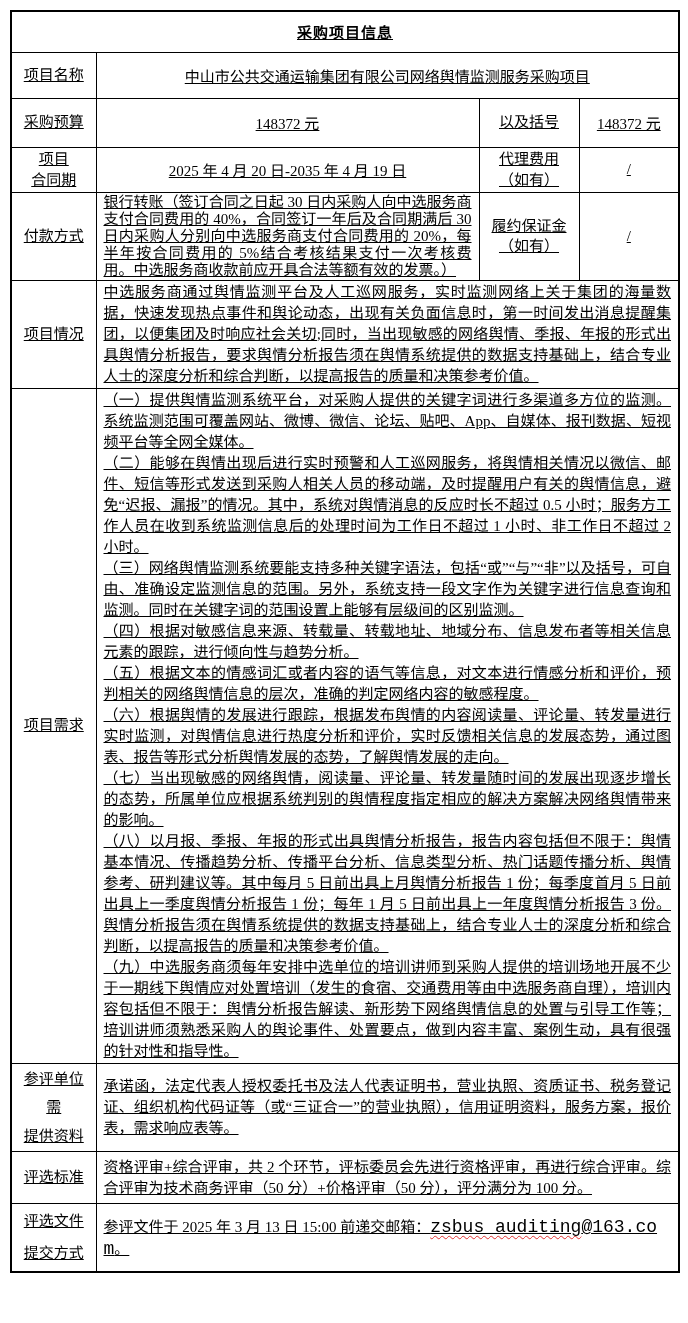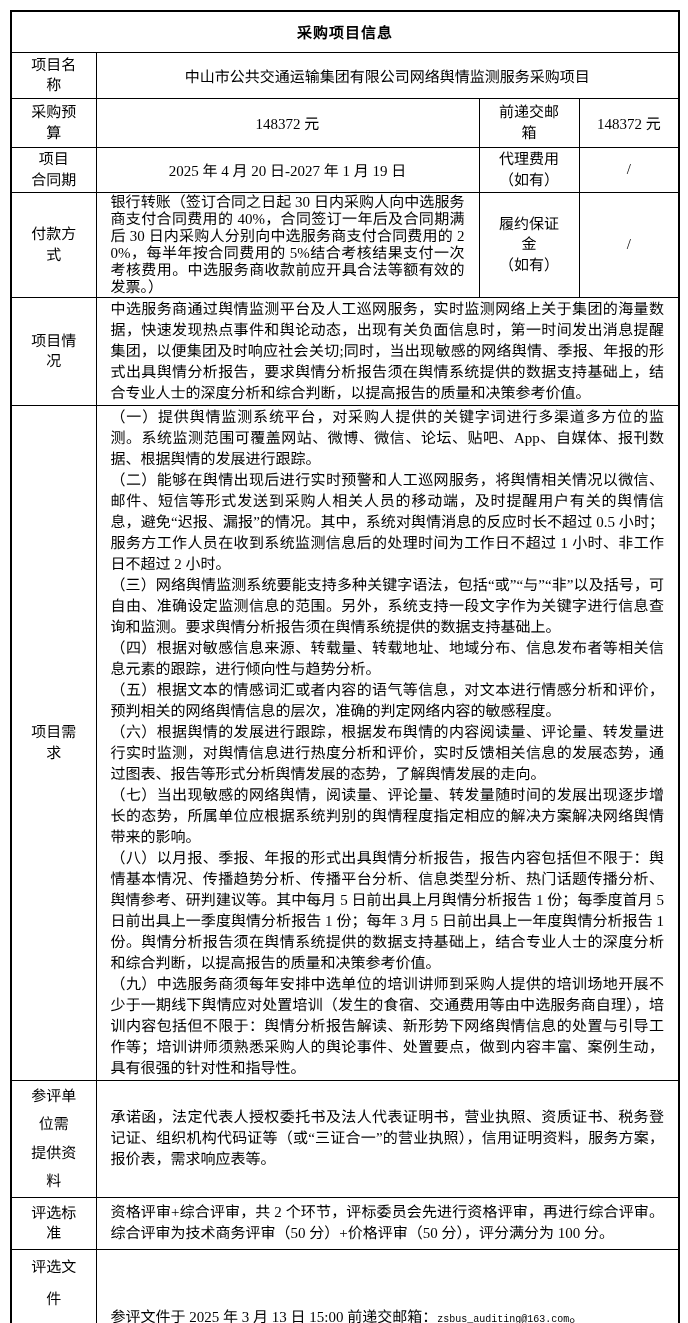--- a/index.html
+++ b/index.html
@@ -17,25 +17,26 @@
     background: #ffffff;
   }
   table.info-table {
     width: 668px;
     border-collapse: collapse;
     table-layout: fixed;
     border: 2px solid #000;
   }
   table.info-table td {
     border: 1px solid #000;
-    padding: 1px 14px;
+    padding: 1px 7px;
     vertical-align: middle;
     font-size: 15px;
     overflow: hidden;
     word-break: break-all;
+    text-decoration: underline;
   }
   .title-cell {
     text-align: center;
     font-weight: bold;
     font-size: 18px;
     letter-spacing: 1px;
   }
   .label {
     text-align: center;
     white-space: pre-line;
@@ -51,21 +52,21 @@
   }
   .para p { margin: 0; }
   .tight {
     line-height: 17px;
     text-align: justify;
     text-justify: inter-character;
   }
   .slash { text-align: center; }
   .mono {
     font-family: "Liberation Mono", "DejaVu Sans Mono", monospace;
-    font-size: 10px;
+    font-size: 18px;
   }
   .wavy {
     text-decoration: underline;
     text-decoration-style: wavy;
     text-decoration-color: #e03030;
     text-decoration-thickness: 1px;
     text-underline-offset: 3px;
   }
 </style>
 </head>
@@ -86,28 +87,28 @@
     </tr>
 
     <tr style="height:46px;">
       <td class="label">项目名称</td>
       <td class="center" colspan="3">中山市公共交通运输集团有限公司网络舆情监测服务采购项目</td>
     </tr>
 
     <tr style="height:49px;">
       <td class="label">采购预算</td>
       <td class="center">148372 元</td>
-      <td class="label">前递交邮箱</td>
+      <td class="label">以及括号</td>
       <td class="center">148372 元</td>
     </tr>
 
     <tr style="height:45px;">
       <td class="label">项目
 合同期</td>
-      <td class="center">2025 年 4 月 20 日-2027 年 1 月 19 日</td>
+      <td class="center">2025 年 4 月 20 日-2035 年 4 月 19 日</td>
       <td class="label">代理费用
 （如有）</td>
       <td class="slash">/</td>
     </tr>
 
     <tr style="height:85px;">
       <td class="label">付款方式</td>
       <td class="tight">银行转账（签订合同之日起 30 日内采购人向中选服务商支付合同费用的 40%，合同签订一年后及合同期满后 30 日内采购人分别向中选服务商支付合同费用的 20%，每半年按合同费用的 5%结合考核结果支付一次考核费用。中选服务商收款前应开具合法等额有效的发票。）</td>
       <td class="label">履约保证金
 （如有）</td>
@@ -116,28 +117,28 @@
 
 
     <tr style="height:108px;">
       <td class="label">项目情况</td>
       <td class="para" colspan="3">中选服务商通过舆情监测平台及人工巡网服务，实时监测网络上关于集团的海量数据，快速发现热点事件和舆论动态，出现有关负面信息时，第一时间发出消息提醒集团，以便集团及时响应社会关切;同时，当出现敏感的网络舆情、季报、年报的形式出具舆情分析报告，要求舆情分析报告须在舆情系统提供的数据支持基础上，结合专业人士的深度分析和综合判断，以提高报告的质量和决策参考价值。</td>
     </tr>
 
     <tr style="height:674px;">
       <td class="label">项目需求</td>
       <td class="para" colspan="3">
-        <p>（一）提供舆情监测系统平台，对采购人提供的关键字词进行多渠道多方位的监测。系统监测范围可覆盖网站、微博、微信、论坛、贴吧、App、自媒体、报刊数据、根据舆情的发展进行跟踪。</p>
+        <p>（一）提供舆情监测系统平台，对采购人提供的关键字词进行多渠道多方位的监测。系统监测范围可覆盖网站、微博、微信、论坛、贴吧、App、自媒体、报刊数据、短视频平台等全网全媒体。</p>
         <p>（二）能够在舆情出现后进行实时预警和人工巡网服务，将舆情相关情况以微信、邮件、短信等形式发送到采购人相关人员的移动端，及时提醒用户有关的舆情信息，避免“迟报、漏报”的情况。其中，系统对舆情消息的反应时长不超过 0.5 小时；服务方工作人员在收到系统监测信息后的处理时间为工作日不超过 1 小时、非工作日不超过 2 小时。</p>
-        <p>（三）网络舆情监测系统要能支持多种关键字语法，包括“或”“与”“非”以及括号，可自由、准确设定监测信息的范围。另外，系统支持一段文字作为关键字进行信息查询和监测。要求舆情分析报告须在舆情系统提供的数据支持基础上。</p>
+        <p>（三）网络舆情监测系统要能支持多种关键字语法，包括“或”“与”“非”以及括号，可自由、准确设定监测信息的范围。另外，系统支持一段文字作为关键字进行信息查询和监测。同时在关键字词的范围设置上能够有层级间的区别监测。</p>
         <p>（四）根据对敏感信息来源、转载量、转载地址、地域分布、信息发布者等相关信息元素的跟踪，进行倾向性与趋势分析。</p>
         <p>（五）根据文本的情感词汇或者内容的语气等信息，对文本进行情感分析和评价，预判相关的网络舆情信息的层次，准确的判定网络内容的敏感程度。</p>
         <p>（六）根据舆情的发展进行跟踪，根据发布舆情的内容阅读量、评论量、转发量进行实时监测，对舆情信息进行热度分析和评价，实时反馈相关信息的发展态势，通过图表、报告等形式分析舆情发展的态势，了解舆情发展的走向。</p>
         <p>（七）当出现敏感的网络舆情，阅读量、评论量、转发量随时间的发展出现逐步增长的态势，所属单位应根据系统判别的舆情程度指定相应的解决方案解决网络舆情带来的影响。</p>
-        <p>（八）以月报、季报、年报的形式出具舆情分析报告，报告内容包括但不限于：舆情基本情况、传播趋势分析、传播平台分析、信息类型分析、热门话题传播分析、舆情参考、研判建议等。其中每月 5 日前出具上月舆情分析报告 1 份；每季度首月 5 日前出具上一季度舆情分析报告 1 份；每年 3 月 5 日前出具上一年度舆情分析报告 1 份。舆情分析报告须在舆情系统提供的数据支持基础上，结合专业人士的深度分析和综合判断，以提高报告的质量和决策参考价值。</p>
+        <p>（八）以月报、季报、年报的形式出具舆情分析报告，报告内容包括但不限于：舆情基本情况、传播趋势分析、传播平台分析、信息类型分析、热门话题传播分析、舆情参考、研判建议等。其中每月 5 日前出具上月舆情分析报告 1 份；每季度首月 5 日前出具上一季度舆情分析报告 1 份；每年 1 月 5 日前出具上一年度舆情分析报告 3 份。舆情分析报告须在舆情系统提供的数据支持基础上，结合专业人士的深度分析和综合判断，以提高报告的质量和决策参考价值。</p>
         <p>（九）中选服务商须每年安排中选单位的培训讲师到采购人提供的培训场地开展不少于一期线下舆情应对处置培训（发生的食宿、交通费用等由中选服务商自理），培训内容包括但不限于：舆情分析报告解读、新形势下网络舆情信息的处置与引导工作等；培训讲师须熟悉采购人的舆论事件、处置要点，做到内容丰富、案例生动，具有很强的针对性和指导性。</p>
       </td>
     </tr>
 
     <tr style="height:68px;">
       <td class="label wide-gap">参评单位需
 提供资料</td>
       <td class="para" colspan="3">承诺函，法定代表人授权委托书及法人代表证明书，营业执照、资质证书、税务登记证、组织机构代码证等（或“三证合一”的营业执照），信用证明资料，服务方案，报价表，需求响应表等。</td>
     </tr>
 

